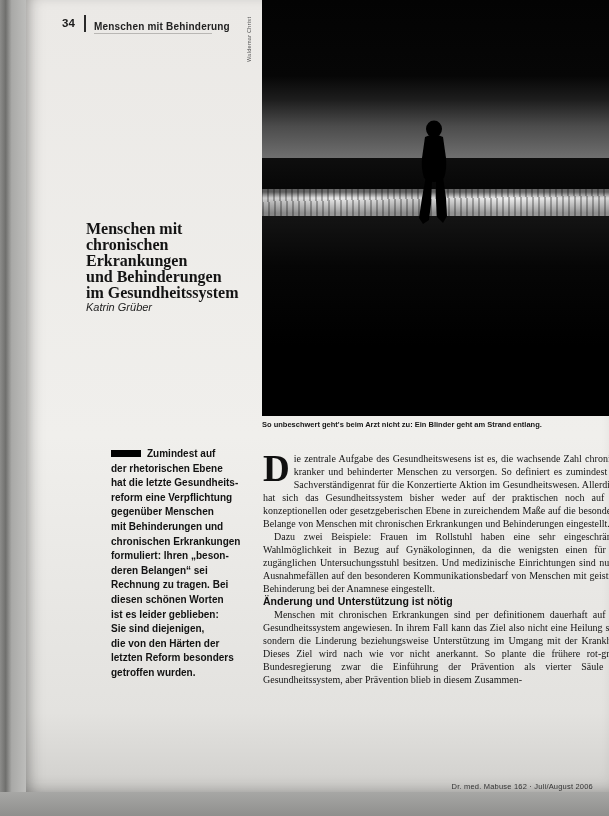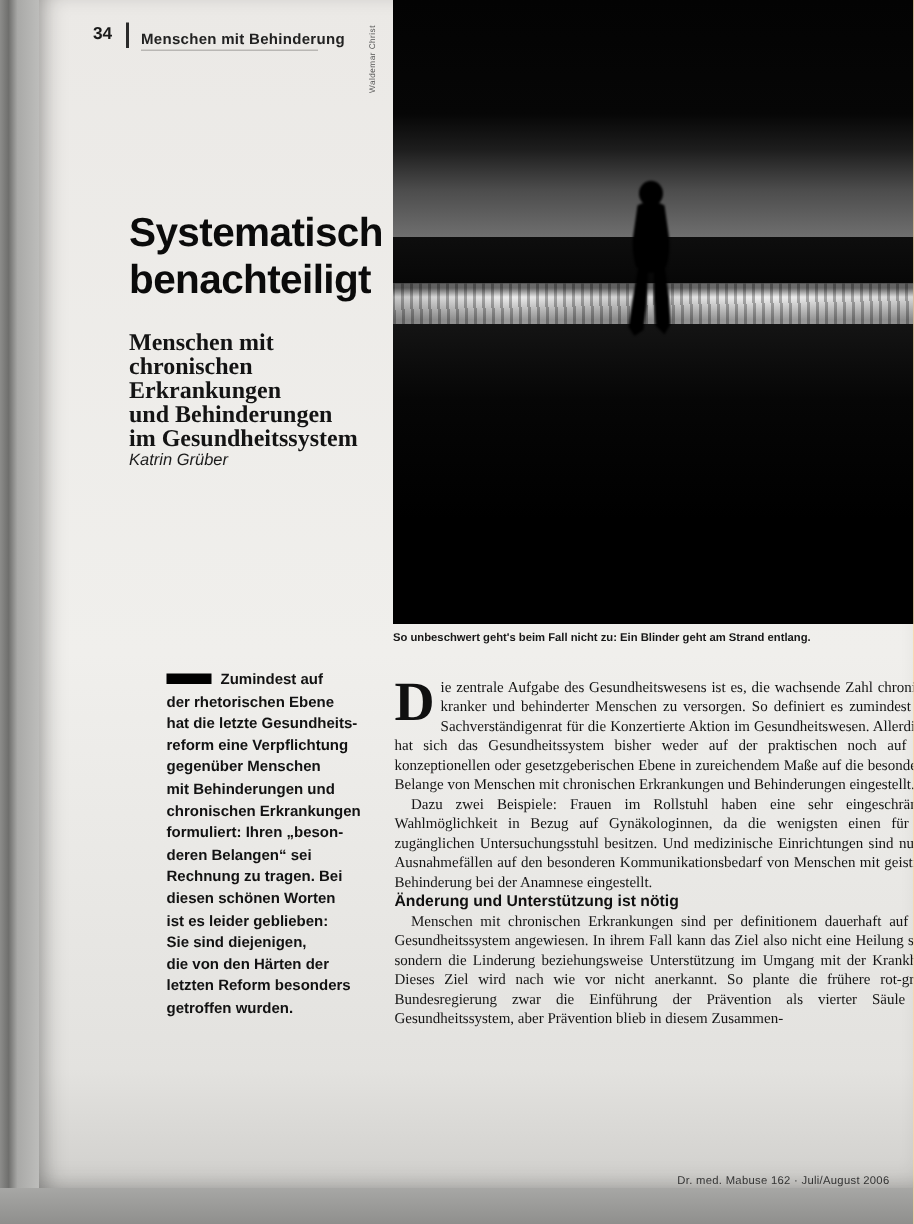--- a/index.html
+++ b/index.html
@@ -1,16 +1,16 @@
 <!DOCTYPE html>
 <html><head>
 <meta charset="utf-8">
 <style>
   html,body{margin:0;padding:0;}
-  .canvas{position:relative;width:609px;height:816px;background:#fdba74;overflow:hidden;
+  .canvas{position:relative;width:609px;height:816px;background:#f0abfc;overflow:hidden;
           font-family:"Liberation Sans",sans-serif;}
   
   .scan-left{position:absolute;left:0;top:0;width:26px;height:816px;
              background:linear-gradient(90deg,#8c8c8a 0%,#6f6f6d 22%,#a9a9a7 45%,#bdbdbb 100%);}
   .scan-bottom{position:absolute;left:0;top:792px;width:609px;height:24px;
                background:linear-gradient(180deg,#a7a7a5,#8f8f8d);}
   
   .page{position:absolute;left:26px;top:0;width:583px;height:792px;
         background:linear-gradient(180deg,#ebe9e6 0%,#f0efec 55%,#e3e2df 90%,#d0cfcc 100%);
         box-shadow:inset 10px 0 16px -8px rgba(0,0,0,.35), inset 0 -10px 16px -8px rgba(0,0,0,.18);}
@@ -68,22 +68,20 @@
   <div class="scan-left"></div>
   <div class="scan-bottom"></div>
 
   <div class="page">
 
     <span class="pagenum">34</span>
     <span class="head-divider"></span>
     <span class="section-label">Menschen mit Behinderung</span>
     <span class="head-rule"></span>
 
-    <div class="title">Systematisch
-benachteiligt</div>
     <div class="subtitle">Menschen mit
 chronischen Erkrankungen
 und Behinderungen
 im Gesundheitssystem</div>
     <div class="author">Katrin Grüber</div>
 
     <div class="standfirst"><span class="standfirst-bullet"></span><span class="standfirst-text">Zumindest auf
 der rhetorischen Ebene
 hat die letzte Gesundheits-
 reform eine Verpflichtung
@@ -116,14 +114,14 @@
     <div class="ph-surf"></div>
     <div class="ph-ground"></div>
     <svg class="ph-person" viewBox="0 0 58 108" xmlns="http://www.w3.org/2000/svg">
       <ellipse cx="29" cy="9" rx="8" ry="8.5" fill="#000"></ellipse>
       <path d="M20 17 Q29 12 38 17 L41 38 Q42 50 39 58 L36 60 Q29 64 22 60 L19 58 Q16 48 17 38 Z" fill="#000"></path>
       <path d="M21 56 L27 60 L26 84 L24 100 L18 104 L14 98 L17 78 Z" fill="#000"></path>
       <path d="M31 60 L38 57 L41 78 L42 96 L38 103 L32 97 L31 80 Z" fill="#000"></path>
     </svg>
   </div>
   <div class="photo-credit">Waldemar Christ</div>
-  <div class="caption">So unbeschwert geht's beim Fall nicht zu: Ein Blinder geht am Strand entlang.</div>
+  <div class="caption">So unbeschwert geht's beim Arzt nicht zu: Ein Blinder geht am Strand entlang.</div>
 </div>
 
 </body></html>

